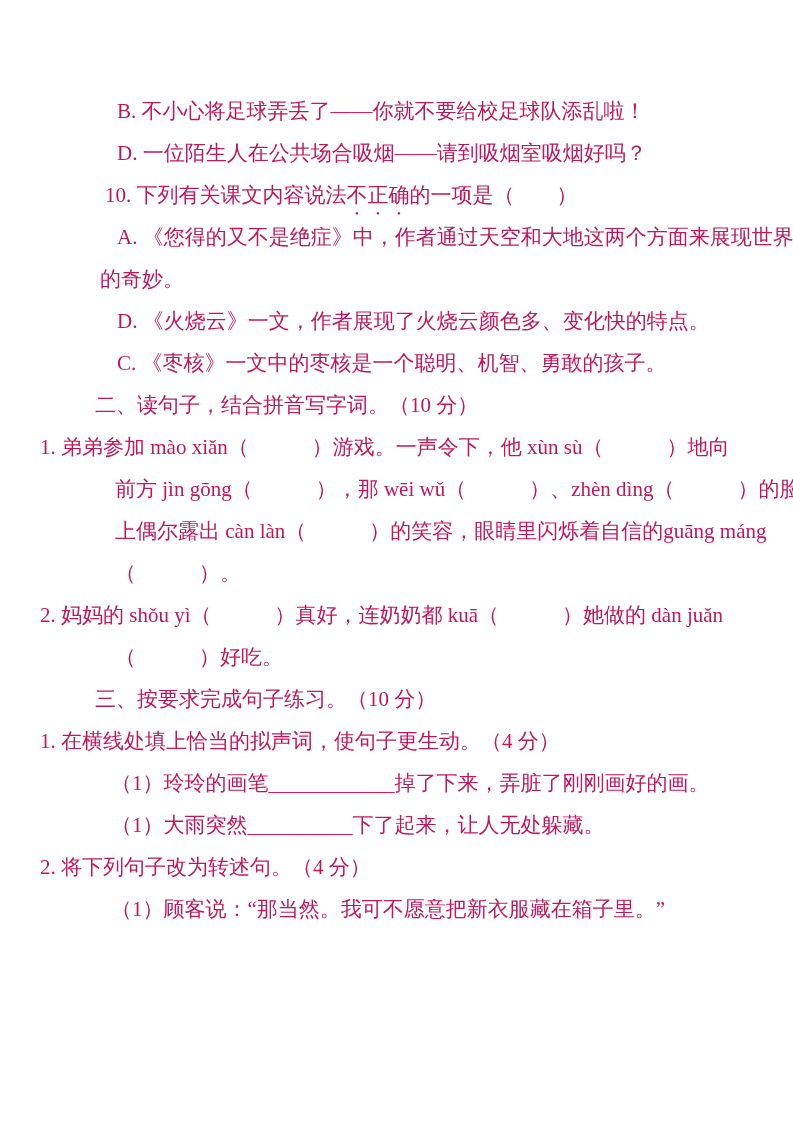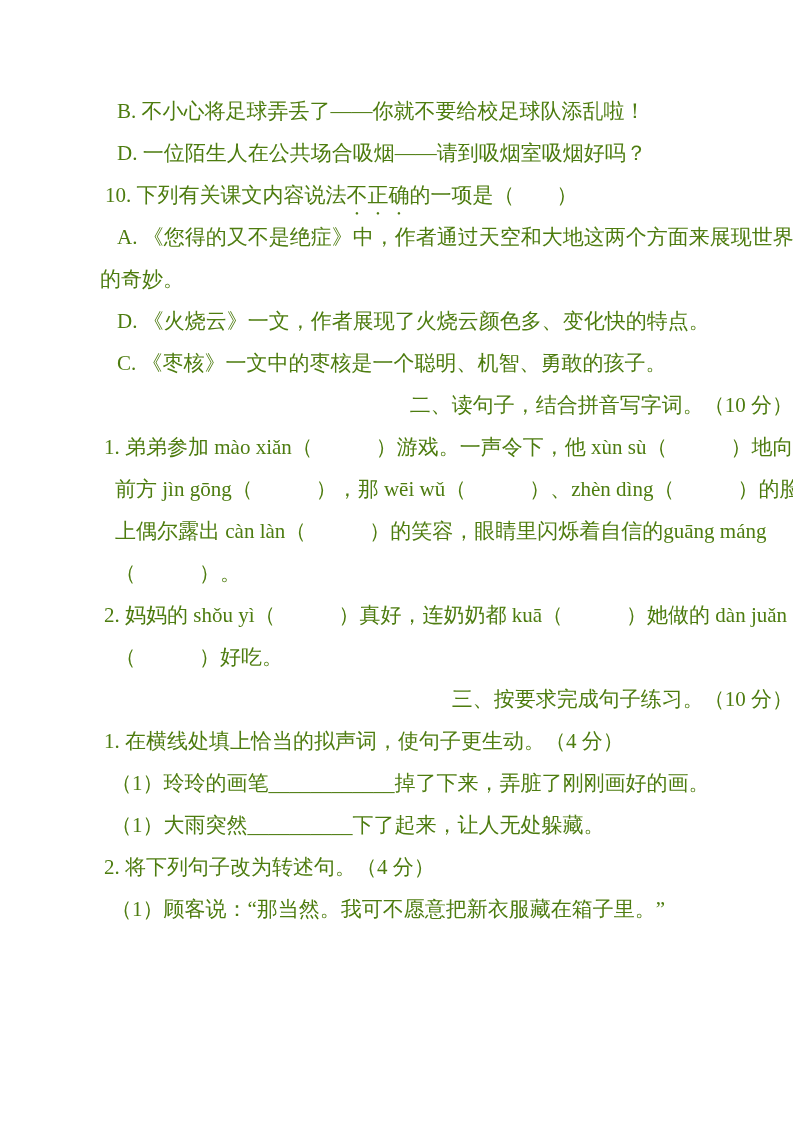--- a/index.html
+++ b/index.html
@@ -7,35 +7,35 @@
     padding: 0;
     background: #ffffff;
   }
   .page {
     position: relative;
     width: 793px;
     height: 1122px;
     background: #ffffff;
     overflow: hidden;
     font-family: "Liberation Serif", "DejaVu Serif", serif;
-    color: #4d7c0f;
+    color: #be185d;
     font-size: 21px;
   }
   .doc {
     padding-top: 90px;
   }
   .line {
     margin: 0;
     height: 42px;
     line-height: 42px;
     white-space: nowrap;
   }
-  .l-head { padding-left: 95px; text-align: right; }   
+  .l-head { padding-left: 95px; }   
   .l-q10  { padding-left: 105px; }   
-  .l-num  { padding-left: 104px; }   
+  .l-num  { padding-left: 40px; }   
   .l-opt  { padding-left: 117px; }  
   .l-optc { padding-left: 100px; }  
   .l-cont { padding-left: 115px; }  
   .l-sub  { padding-left: 111px; }   
   .emph {
     -webkit-text-emphasis: filled dot;
     -webkit-text-emphasis-position: under right;
     text-emphasis: filled dot;
     text-emphasis-position: under right;
   }

